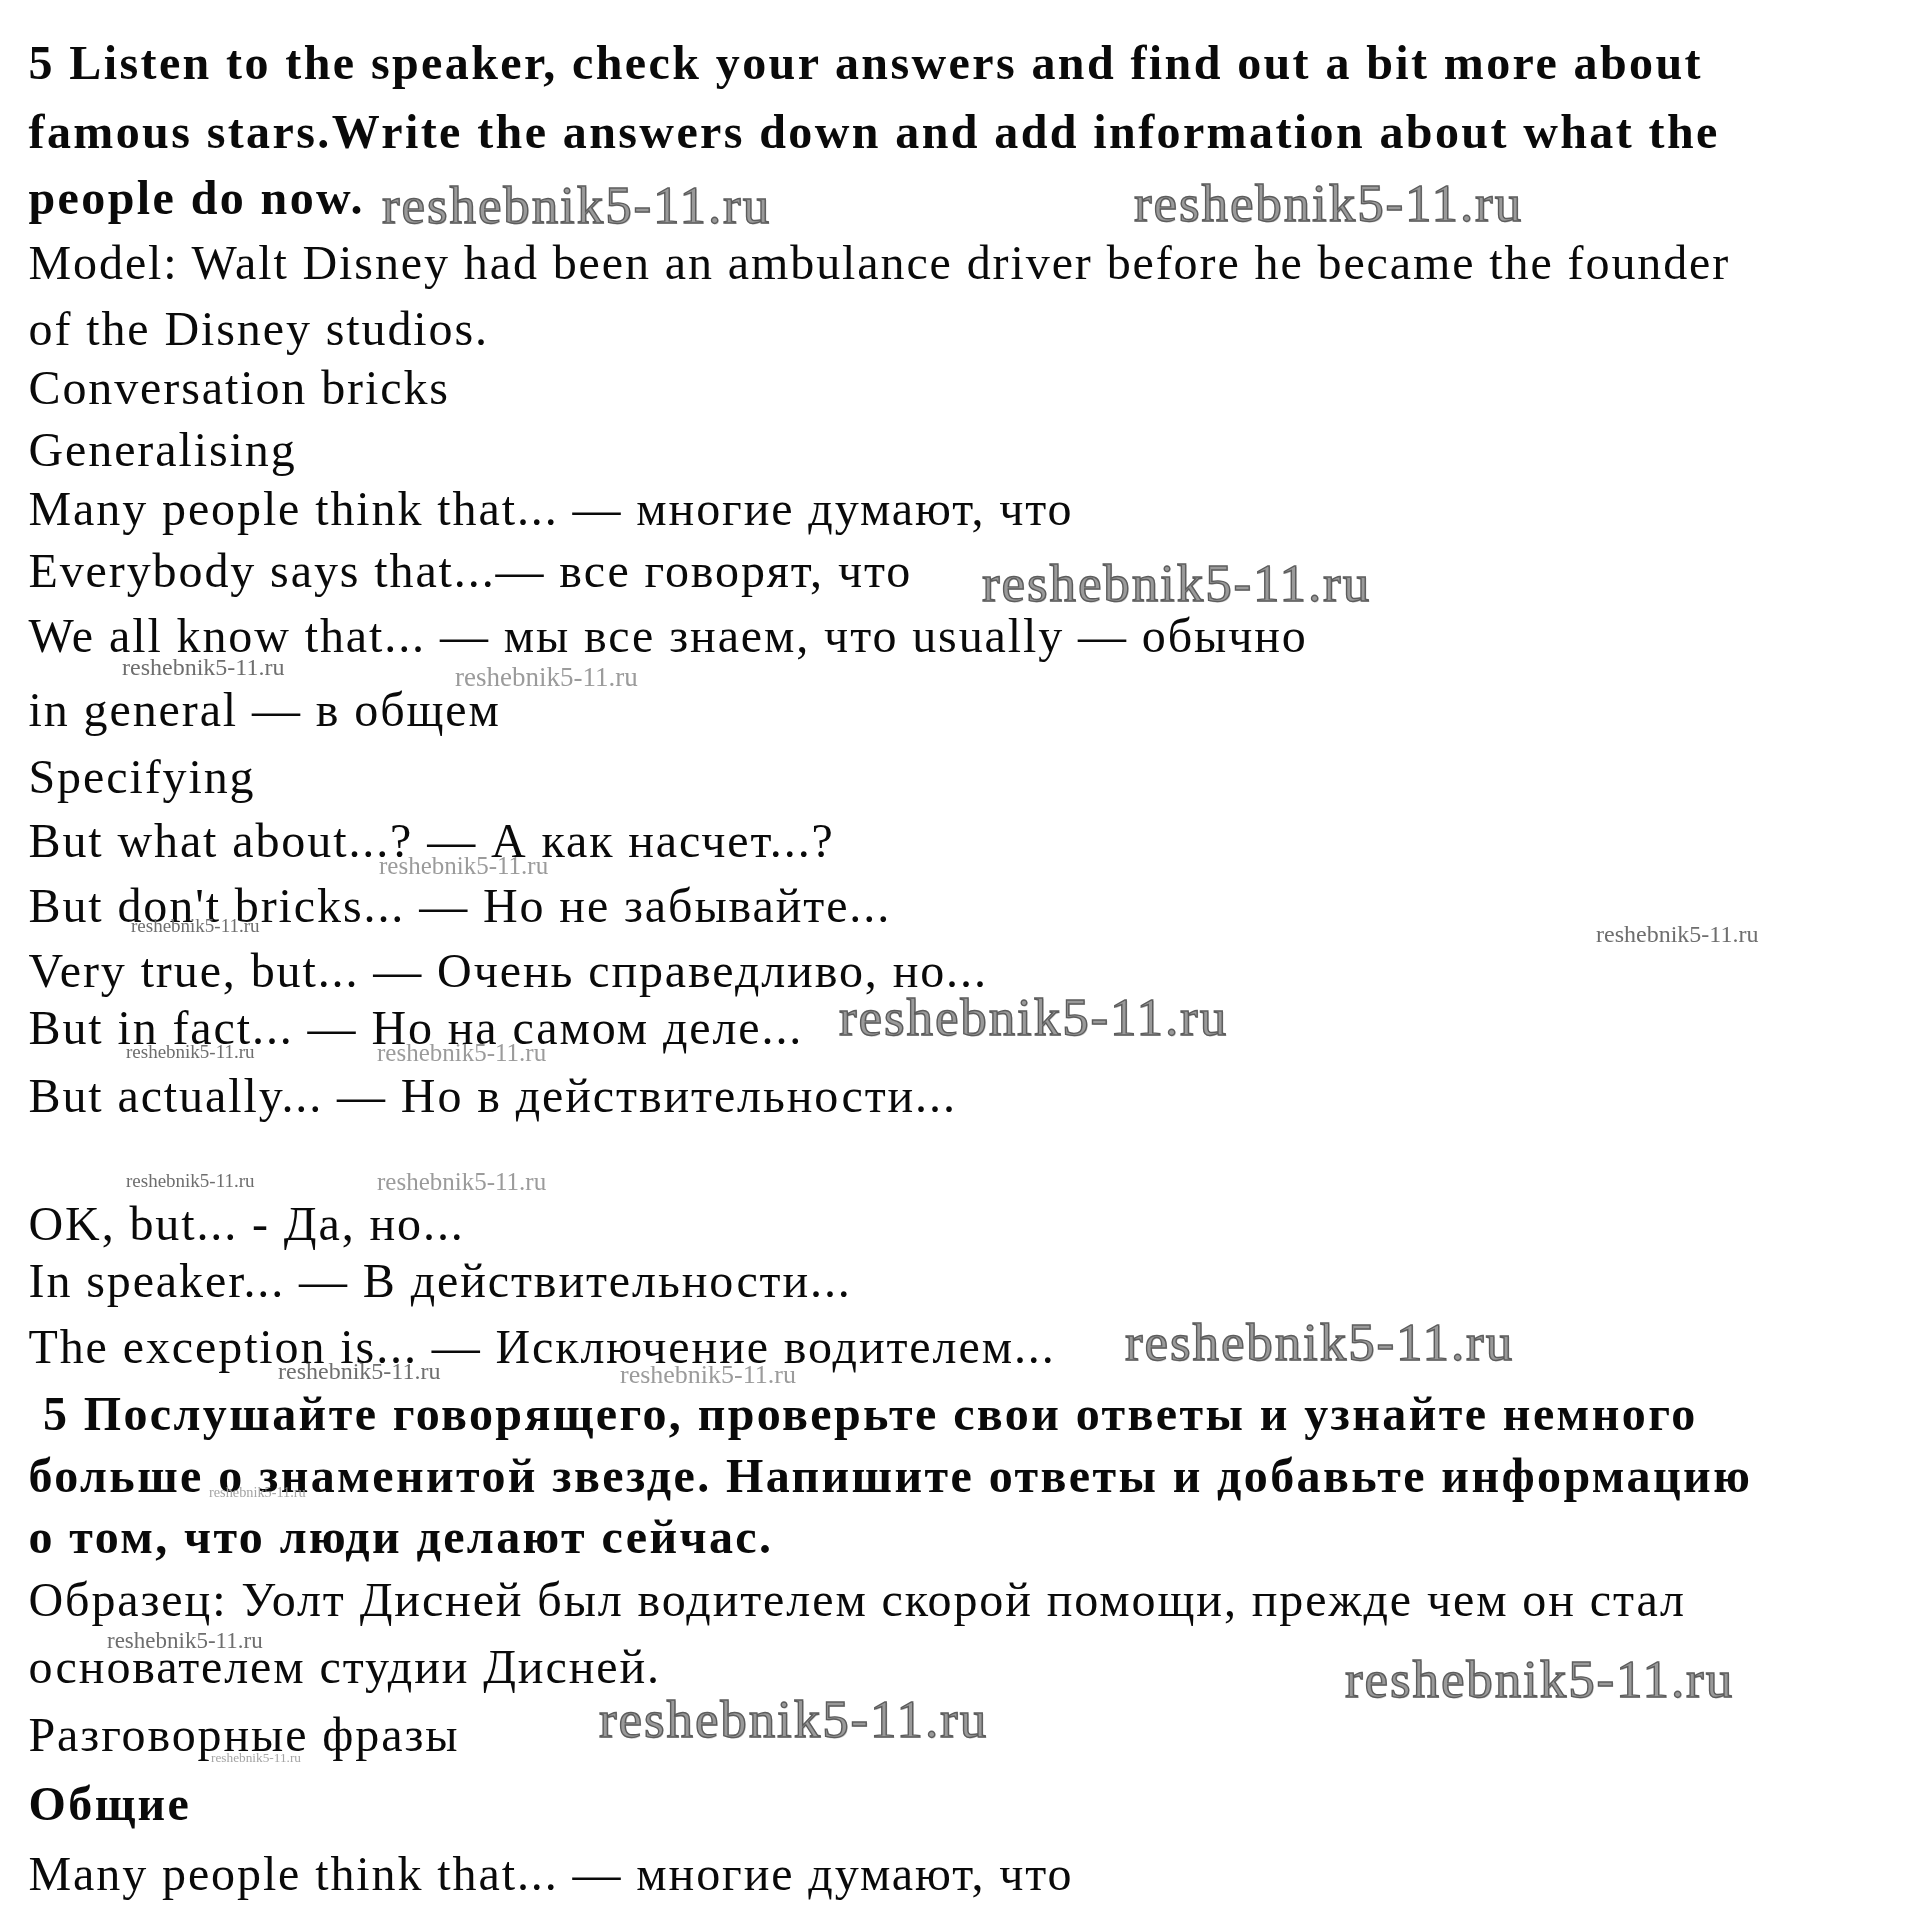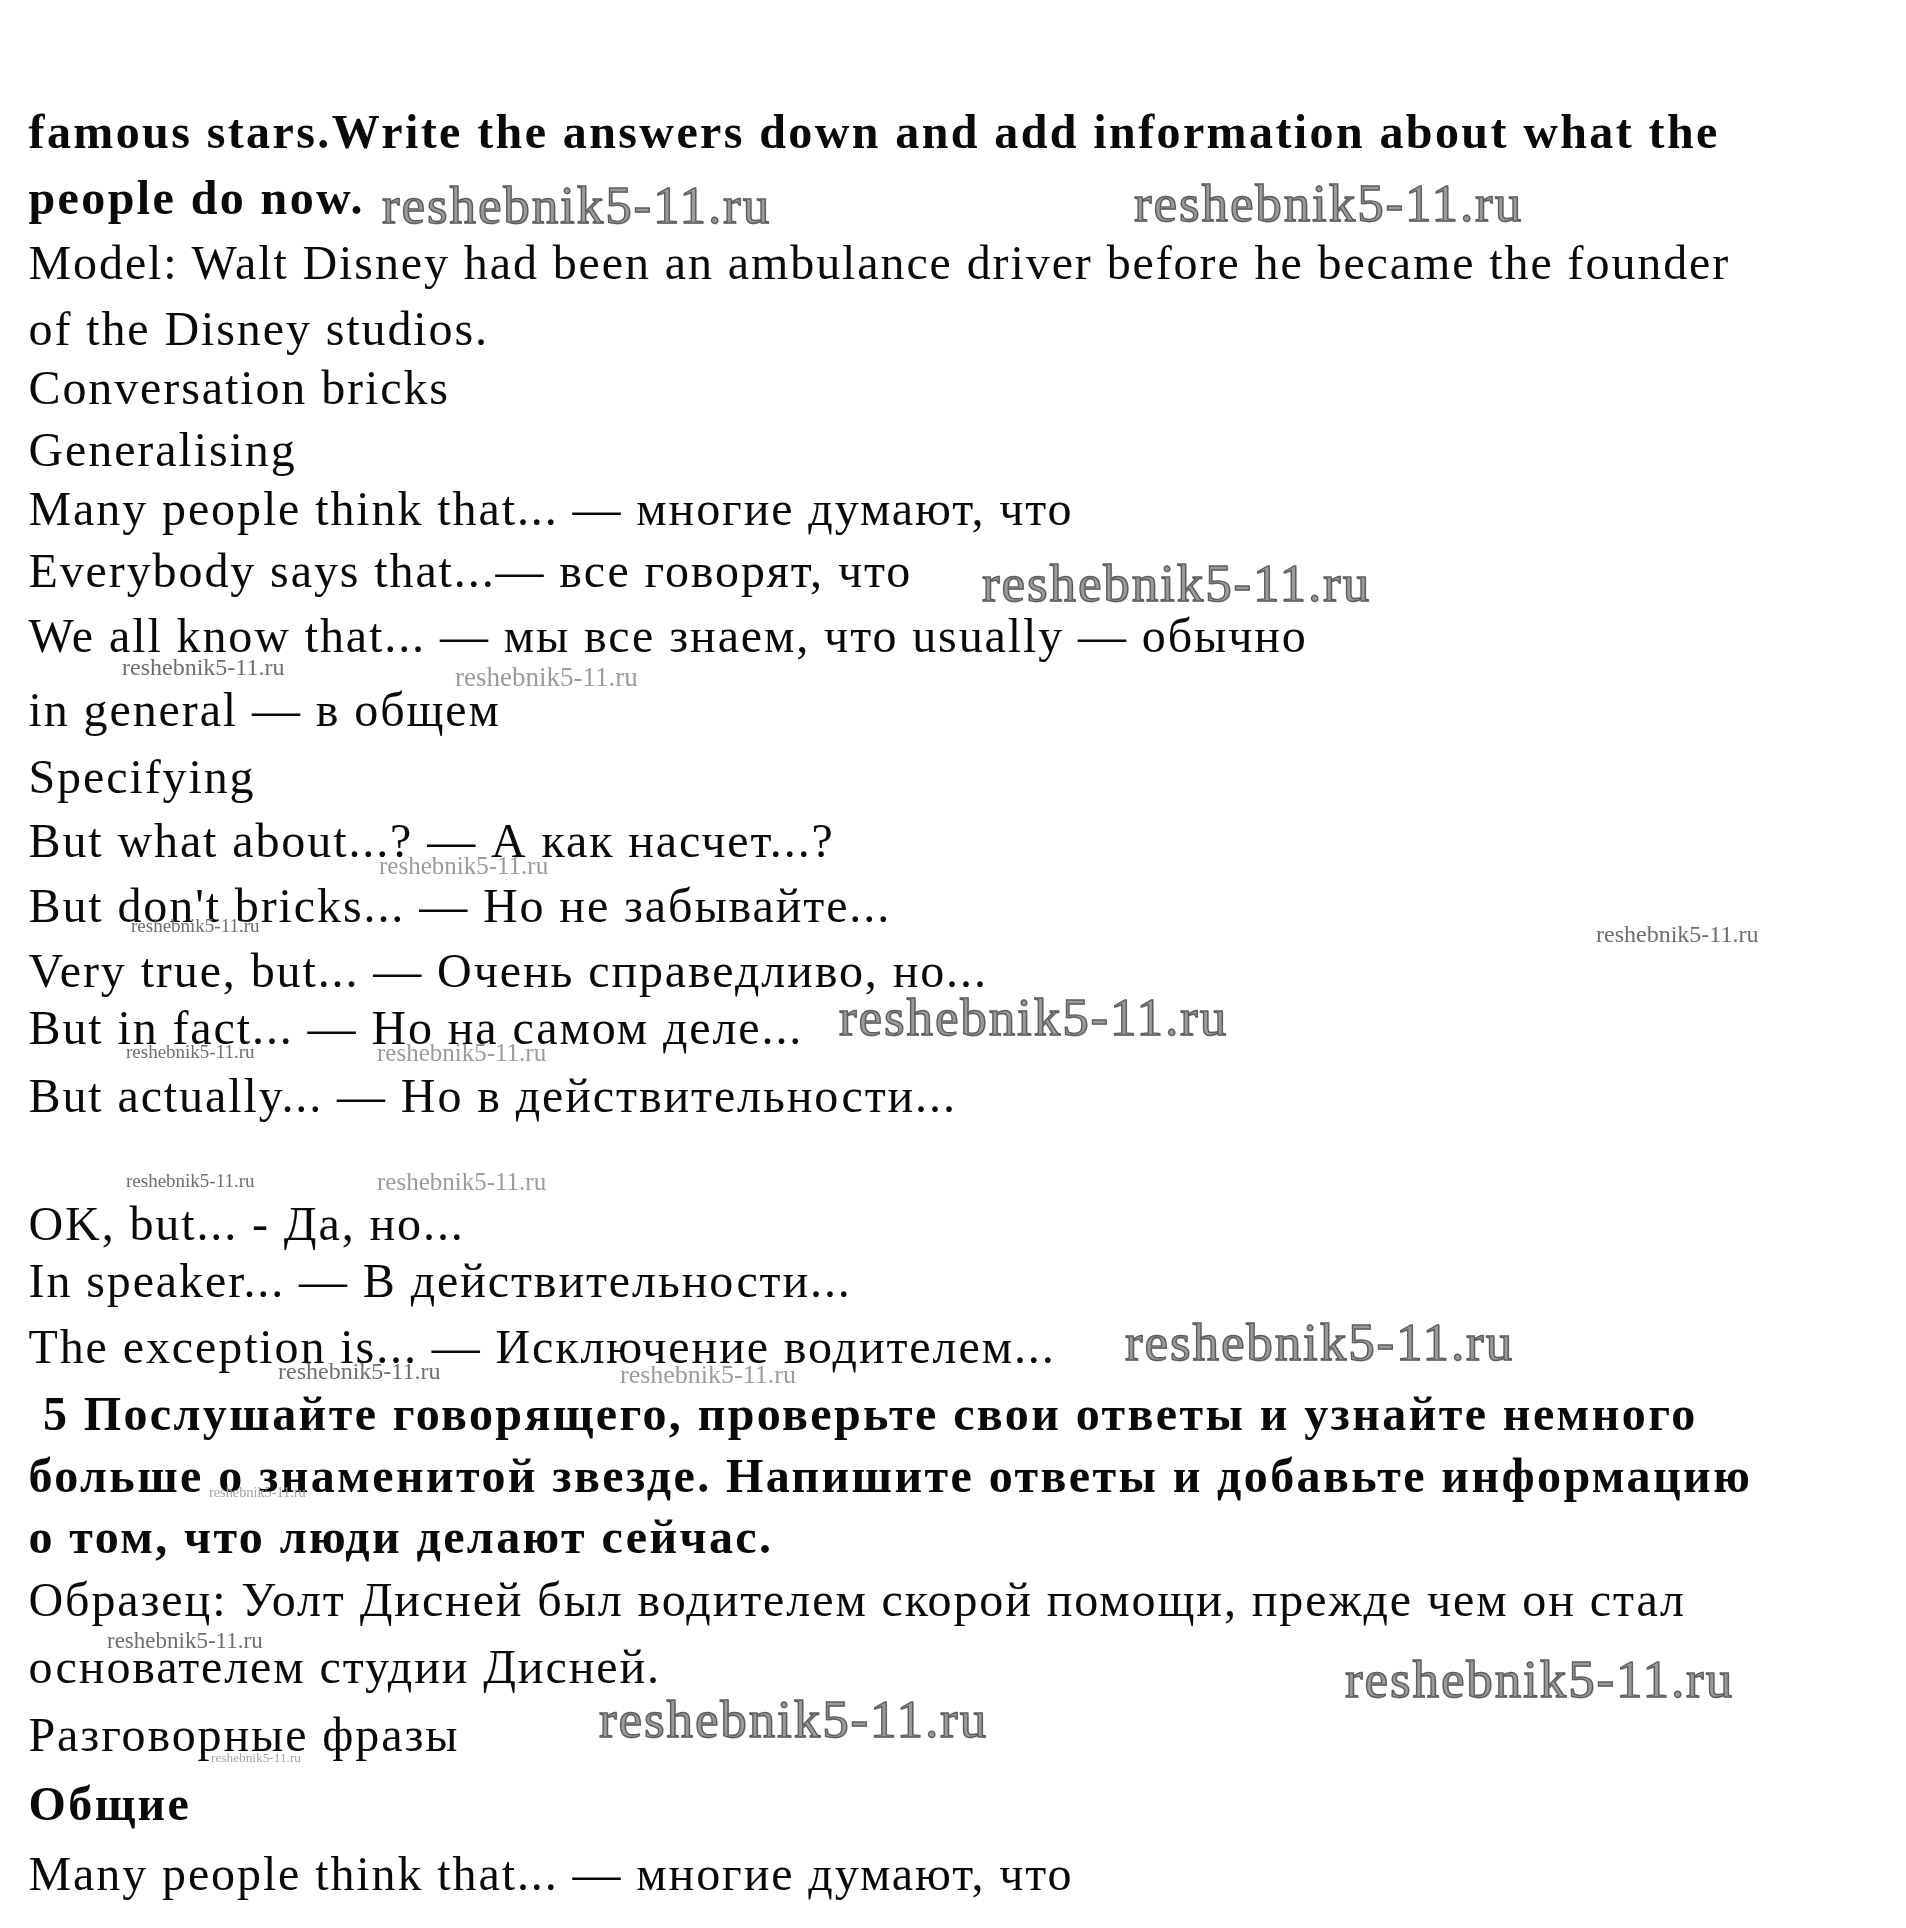--- a/index.html
+++ b/index.html
@@ -55,20 +55,21 @@
     font-size: 14.3px;
     color: #a4a4a4;
     filter: blur(0.4px);
   }
 </style>
 </head>
 <body>
 
 <div class="page">
 
+  <div class="line bold" style="top:34px">5 Listen to the speaker, check your answers and find out a bit more about</div>
   <div class="line bold" style="top:103px">famous stars.Write the answers down and add information about what the</div>
   <div class="line bold" style="top:169px">people do now.</div>
   <div class="line" style="top:234px">Model: Walt Disney had been an ambulance driver before he became the founder</div>
   <div class="line" style="top:300px">of the Disney studios.</div>
   <div class="line" style="top:359px">Conversation bricks</div>
   <div class="line" style="top:421px">Generalising</div>
   <div class="line" style="top:480px">Many people think that... — многие думают, что</div>
   <div class="line" style="top:542px">Everybody says that...— все говорят, что</div>
   <div class="line" style="top:607px">We all know that... — мы все знаем, что usually — обычно</div>
   <div class="line" style="top:681px">in general — в общем</div>

